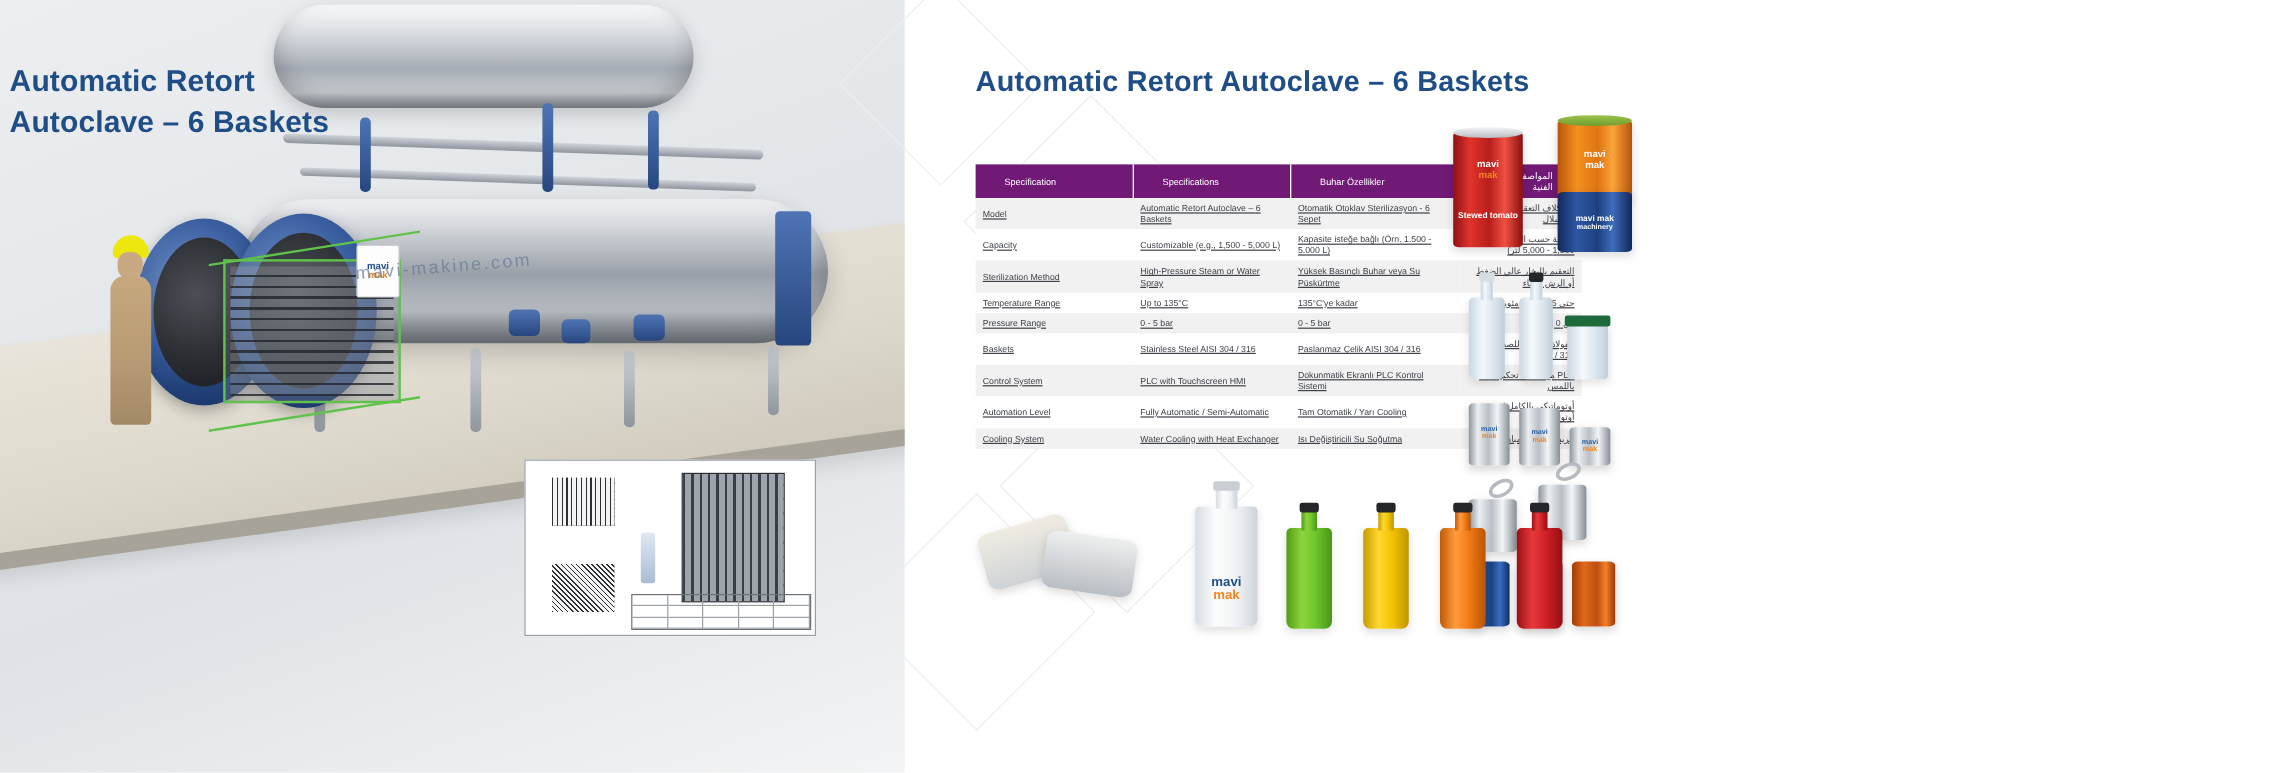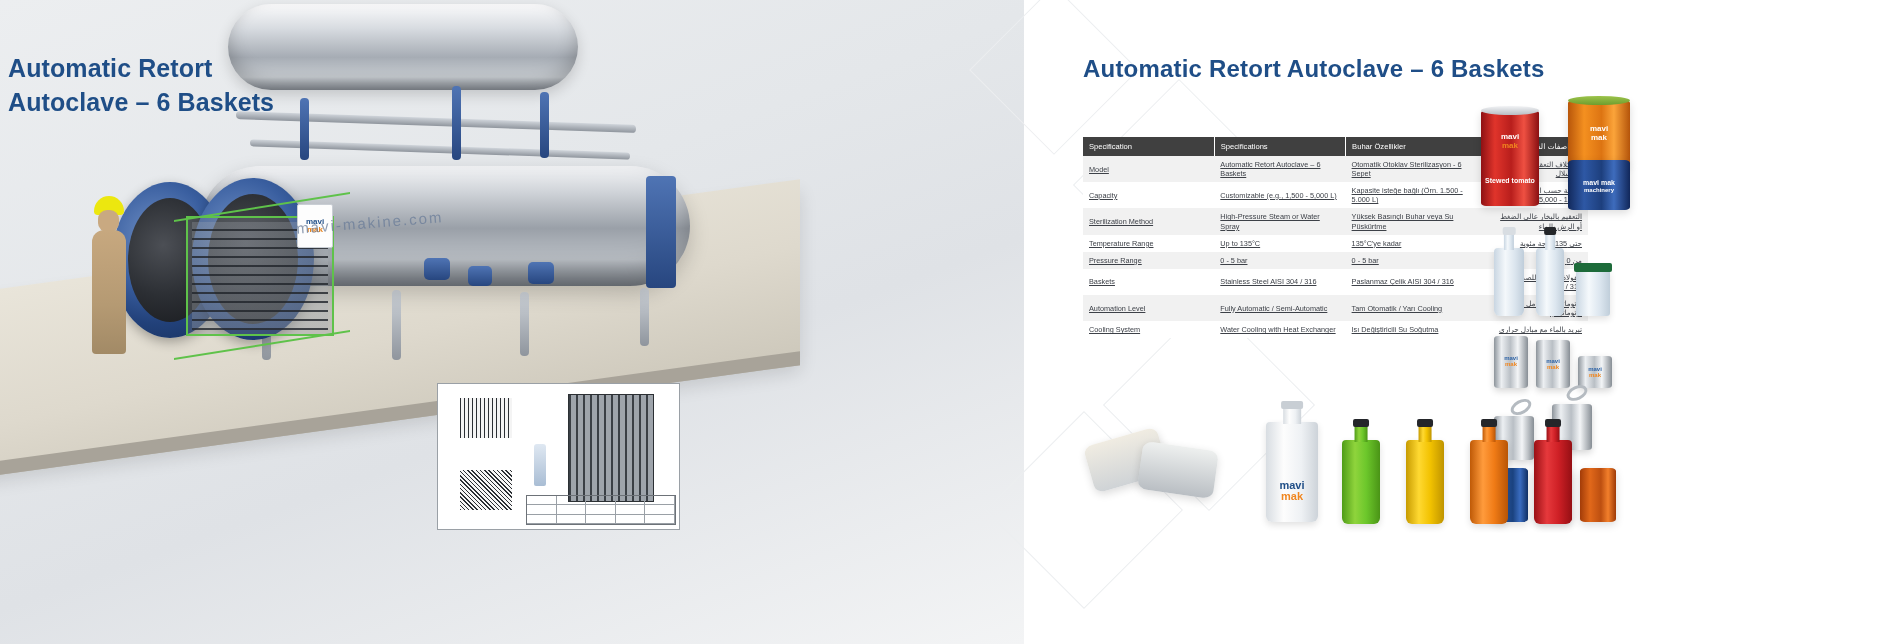--- a/index.html
+++ b/index.html
@@ -5,21 +5,21 @@
   * { box-sizing: border-box; margin: 0; padding: 0; }
   html, body {
     width: 1895px; height: 644px;
     font-family: "Liberation Sans", sans-serif;
     background: #ffffff; overflow: hidden;
   }
   .page { position: relative; width: 1895px; height: 644px; display: flex; }
 
   
   .left-panel {
-    position: relative; width: 1024px; height: 644px;
+    position: relative; width: 754px; height: 644px;
     background: linear-gradient(160deg,#eceef0 0%,#e4e7ea 38%,#dfe2e6 60%,#f3f4f5 100%);
     overflow: hidden; flex: none;
   }
   .left-title {
     position: absolute; left: 8px; top: 52px; z-index: 30;
     color: #1f4e87; font-size: 25px; font-weight: bold; line-height: 1.35;
     letter-spacing: .1px; white-space: pre-line;
   }
   .scene { position: absolute; inset: 0; }
   
@@ -142,22 +142,22 @@
     position: absolute; left: 59px; top: 55px; z-index: 10;
     color: #1f4e87; font-size: 24px; font-weight: bold; letter-spacing: .2px;
   }
 
   
   .spec-table {
     position: absolute; left: 59px; top: 137px; width: 505px;
     border-collapse: collapse; table-layout: fixed;
   }
   .spec-table th {
-    background: #404040; color: #ffffff; font-size: 7.6px; font-weight: normal;
-    text-align: left; padding: 5px 6px; border-right: 1px solid #ffffff; height: 19px;
+    background: #701a75; color: #ffffff; font-size: 7.6px; font-weight: normal;
+    text-align: left; padding: 5px 24px; border-right: 1px solid #ffffff; height: 19px;
     vertical-align: middle;
   }
   .spec-table th:last-child, .spec-table td:last-child { border-right: none; text-align: right; }
   .spec-table td {
     font-size: 7.3px; color: #3d4148; padding: 4px 6px; height: 17px;
     vertical-align: middle; line-height: 1.25; text-decoration: underline;
   }
   .spec-table tbody tr:nth-child(odd) td { background: #f1f1f1; }
   .spec-table tbody tr:nth-child(even) td { background: #ffffff; }
   .spec-table td.ar { text-align: right; direction: rtl; }
@@ -340,20 +340,26 @@
           <td>0 - 5 bar</td>
           <td class="ar">من 0 إلى 5 بار</td>
         </tr>
         <tr>
           <td>Baskets</td>
           <td>Stainless Steel AISI 304 / 316</td>
           <td>Paslanmaz Çelik AISI 304 / 316</td>
           <td class="ar">الفولاذ المقاوم للصدأ AISI 304 / 316</td>
         </tr>
         <tr>
+          <td>Control System</td>
+          <td>PLC with Touchscreen HMI</td>
+          <td>Dokunmatik Ekranlı PLC Kontrol Sistemi</td>
+          <td class="ar">PLC مع شاشة تحكم تعمل باللمس</td>
+        </tr>
+        <tr>
           <td>Automation Level</td>
           <td>Fully Automatic / Semi-Automatic</td>
           <td>Tam Otomatik / Yarı Cooling</td>
           <td class="ar">أوتوماتيكي بالكامل / نصف أوتوماتيكي</td>
         </tr>
         <tr>
           <td>Cooling System</td>
           <td>Water Cooling with Heat Exchanger</td>
           <td>Isı Değiştiricili Su Soğutma</td>
           <td class="ar">تبريد بالماء مع مبادل حراري</td>

